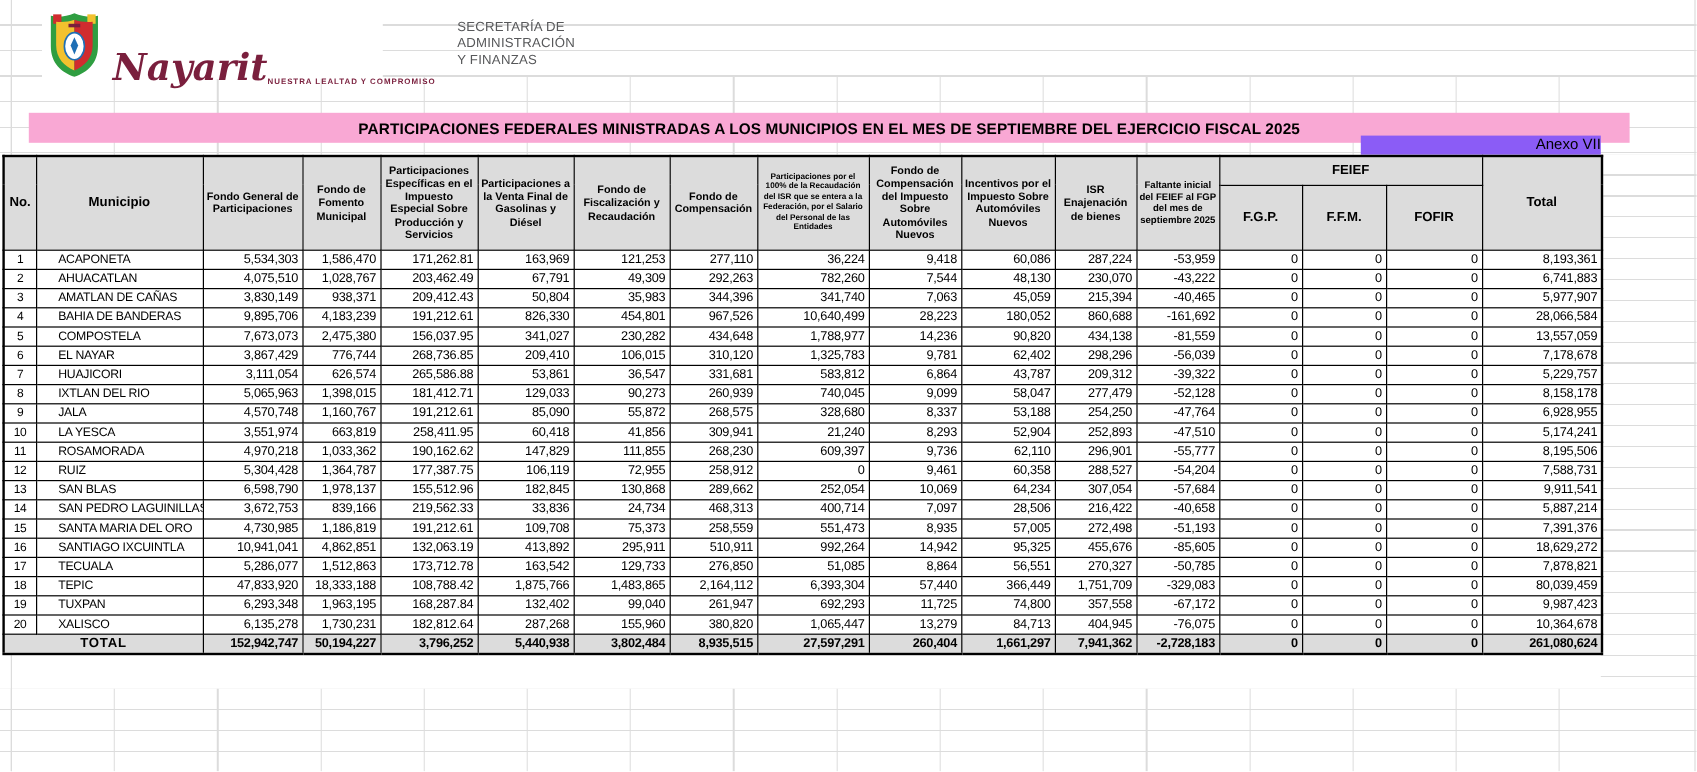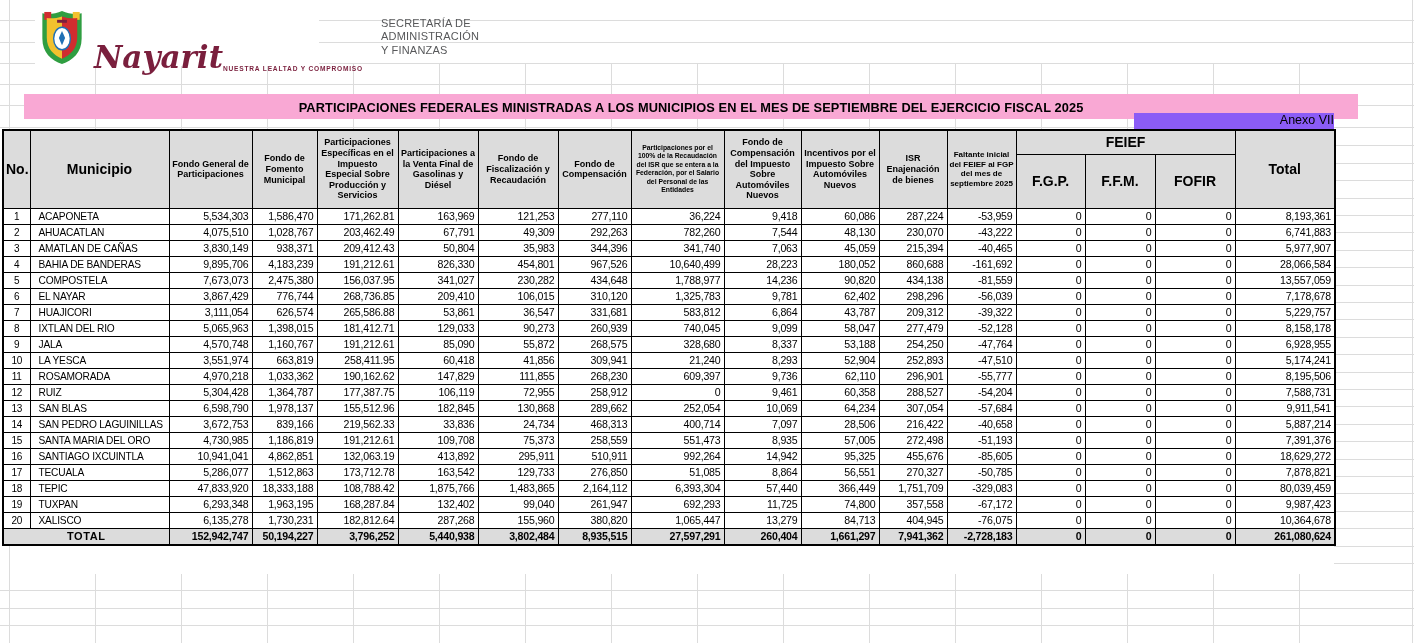--- a/index.html
+++ b/index.html
@@ -47,24 +47,24 @@
   
   #ptable { position:absolute; left:2px; top:129px; z-index:2; border-collapse:collapse;
     table-layout:fixed; width:1332px; border:2px solid #000; background:#fff; }
   #ptable th, #ptable td { border:1px solid #000; overflow:hidden; }
   #ptable thead th { background:var(--header-fill,#dcdcdc); font-weight:bold; font-size:9px;
     line-height:1.18; text-align:center; vertical-align:middle; padding:1px 2px; }
   #ptable thead tr.h-row1 { height:24px; }
   #ptable thead tr.h-row2 { height:54px; }
   #ptable thead th.h-sm { font-size:6.8px; line-height:1.25; }
   #ptable thead th.h-md { font-size:8px; }
-  #ptable thead th.h-lg { font-size:14px; }
+  #ptable thead th.h-lg { font-size:11px; }
   #ptable tbody td { height:16px; font-size:10.6px; letter-spacing:-0.2px; white-space:nowrap; }
   #ptable td.c-no  { text-align:center; font-size:10px; }
-  #ptable td.c-mun { text-align:left; padding-left:8px; font-size:10.2px; }
+  #ptable td.c-mun { text-align:left; padding-left:18px; font-size:10.2px; }
   #ptable td.c-num { text-align:right; padding-right:3px; }
   #ptable tr.total-row td { background:var(--header-fill,#dcdcdc); font-weight:bold; height:17px;
     border-bottom:2px solid #000; }
   #ptable td.c-total-label { text-align:center; font-size:11px; letter-spacing:0.6px; }
   
   #footnote { position:absolute; left:2px; top:576px; width:1056px; height:17px; background:#fff;
     z-index:2; font-size:11.3px; padding:2px 0 0 3px; border-bottom:1px solid #b7b7b7; }
 </style>
 </head>
 <body>

